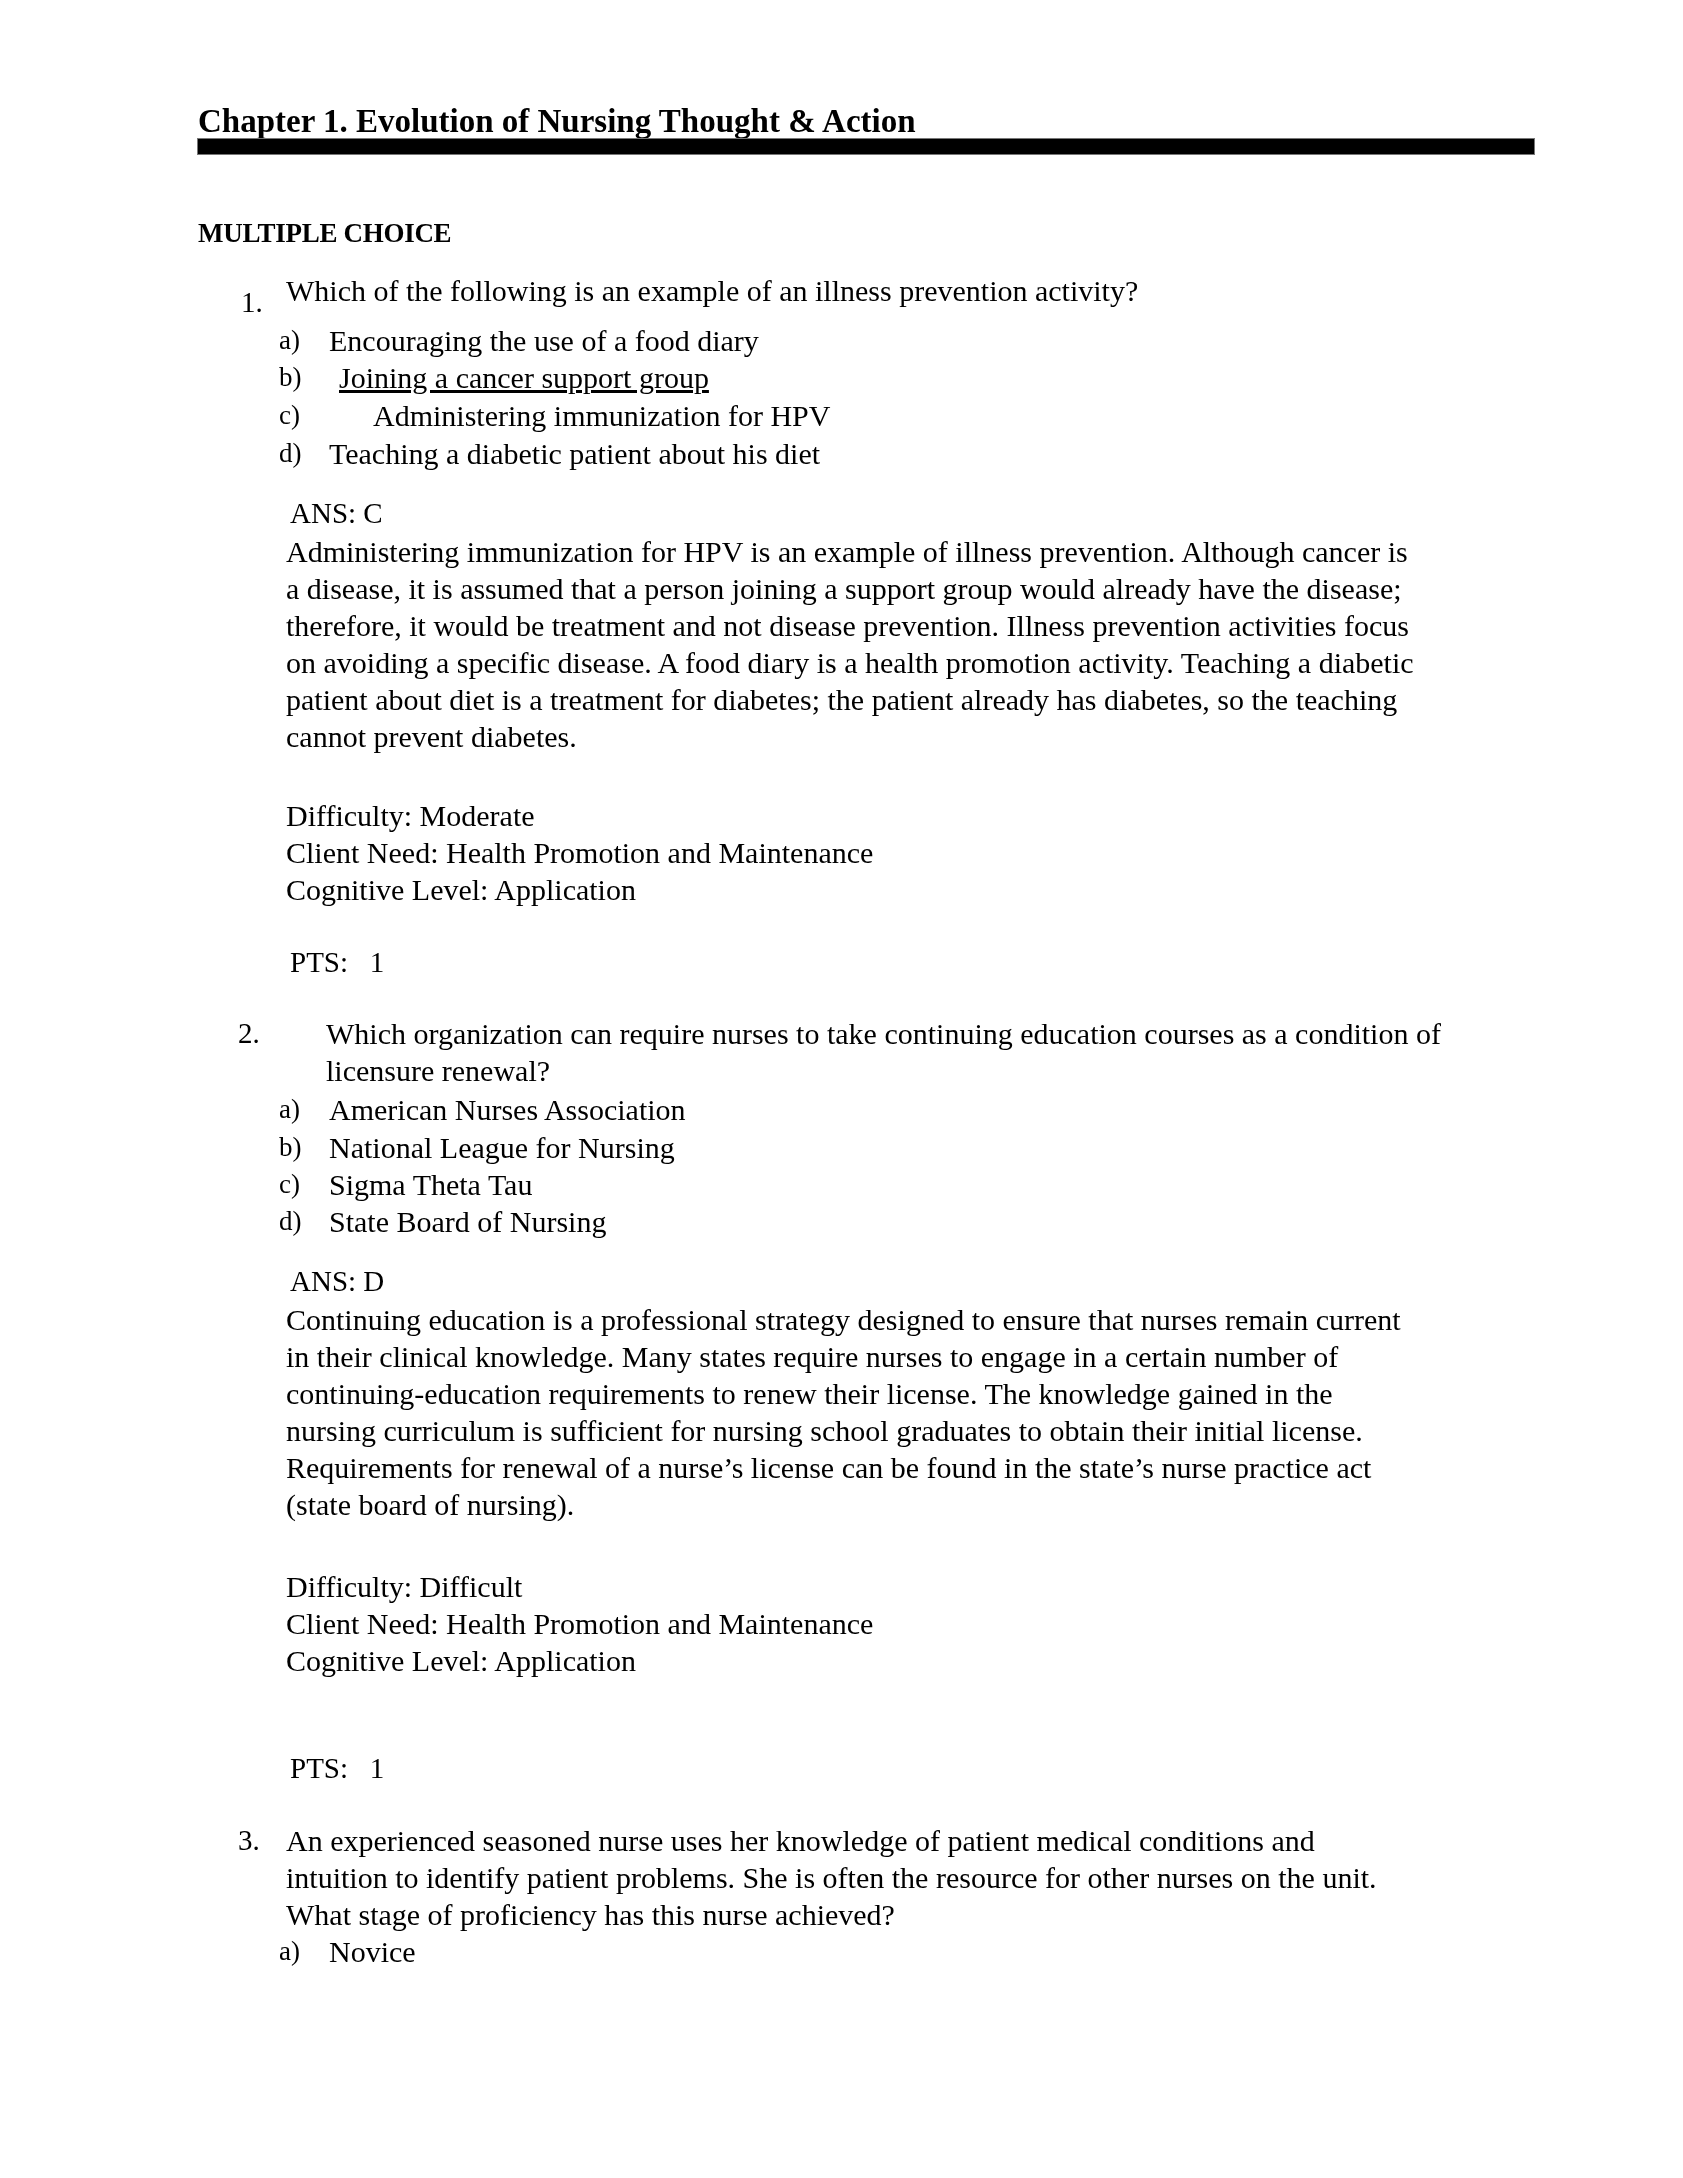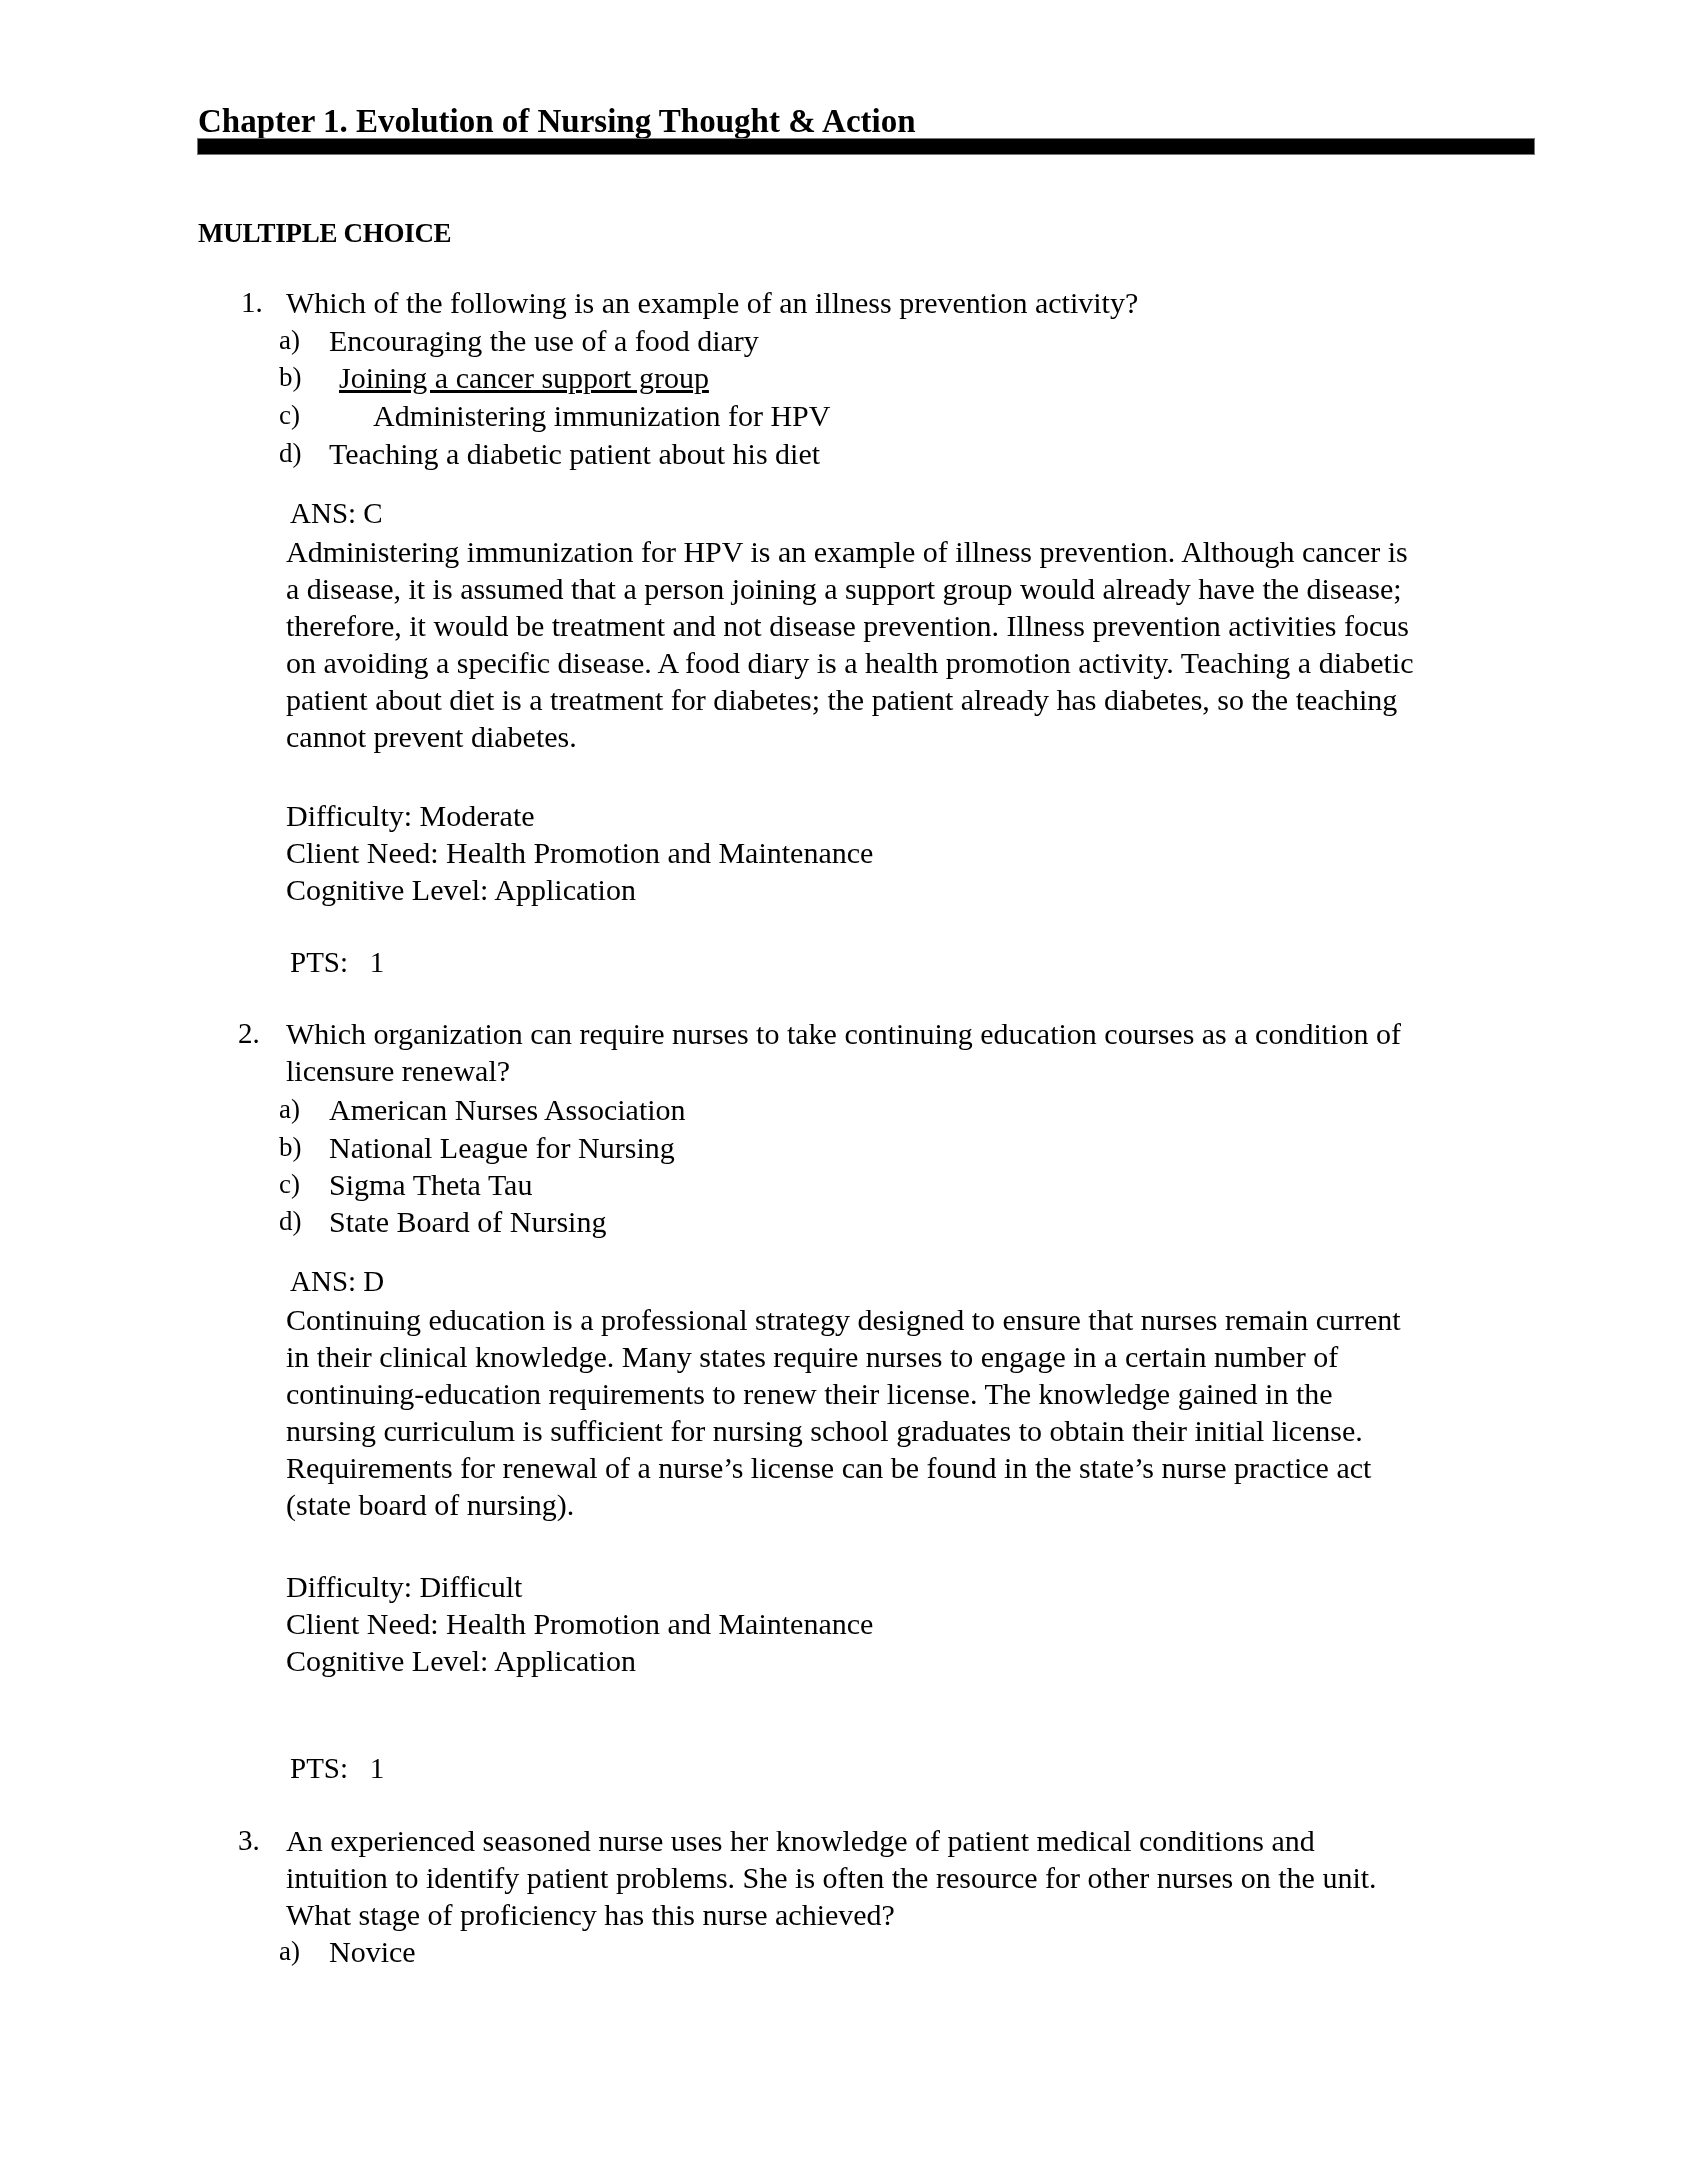--- a/index.html
+++ b/index.html
@@ -22,21 +22,21 @@
 <body>
 
 <div class="page">
 
   <div class="abs title">Chapter 1. Evolution of Nursing Thought &amp; Action</div>
   <div class="abs rule"></div>
   <div class="abs section">MULTIPLE CHOICE</div>
 
   <div>
     <div class="abs qnum" style="left:241px; top:284px;">1.</div>
-    <div class="block" style="top:284px;">
+    <div class="block" style="top:272px;">
       <span class="row">Which of the following is an example of an illness prevention activity?</span>
     </div>
 
     <div>
       <div class="abs optletter" style="left:279px; top:322px;">a)</div>
       <div class="abs line" style="left:329px; top:322px;">Encouraging the use of a food diary</div>
       <div class="abs optletter" style="left:279px; top:359px;">b)</div>
       <div class="abs line" style="left:339px; top:359px;text-decoration:underline;">Joining a cancer support group</div>
       <div class="abs optletter" style="left:279px; top:397px;">c)</div>
       <div class="abs line" style="left:329px; top:397px;margin-left:44px;">Administering immunization for HPV</div>
@@ -59,21 +59,21 @@
       <span class="row">Difficulty: Moderate</span>
       <span class="row">Client Need: Health Promotion and Maintenance</span>
       <span class="row">Cognitive Level: Application</span>
     </div>
 
     <div class="abs ans" style="left:290px; top:944px; white-space:pre;">PTS:   1</div>
   </div>
 
   <div>
     <div class="abs qnum" style="left:238px; top:1015px;">2.</div>
-    <div class="block" style="top:1015px;">
+    <div class="block" style="top:1015px;margin-left:40px;">
       <span class="row">Which organization can require nurses to take continuing education courses as a condition of</span>
       <span class="row">licensure renewal?</span>
     </div>
 
     <div>
       <div class="abs optletter" style="left:279px; top:1091px;">a)</div>
       <div class="abs line" style="left:329px; top:1091px;">American Nurses Association</div>
       <div class="abs optletter" style="left:279px; top:1129px;">b)</div>
       <div class="abs line" style="left:329px; top:1129px;">National League for Nursing</div>
       <div class="abs optletter" style="left:279px; top:1166px;">c)</div>

